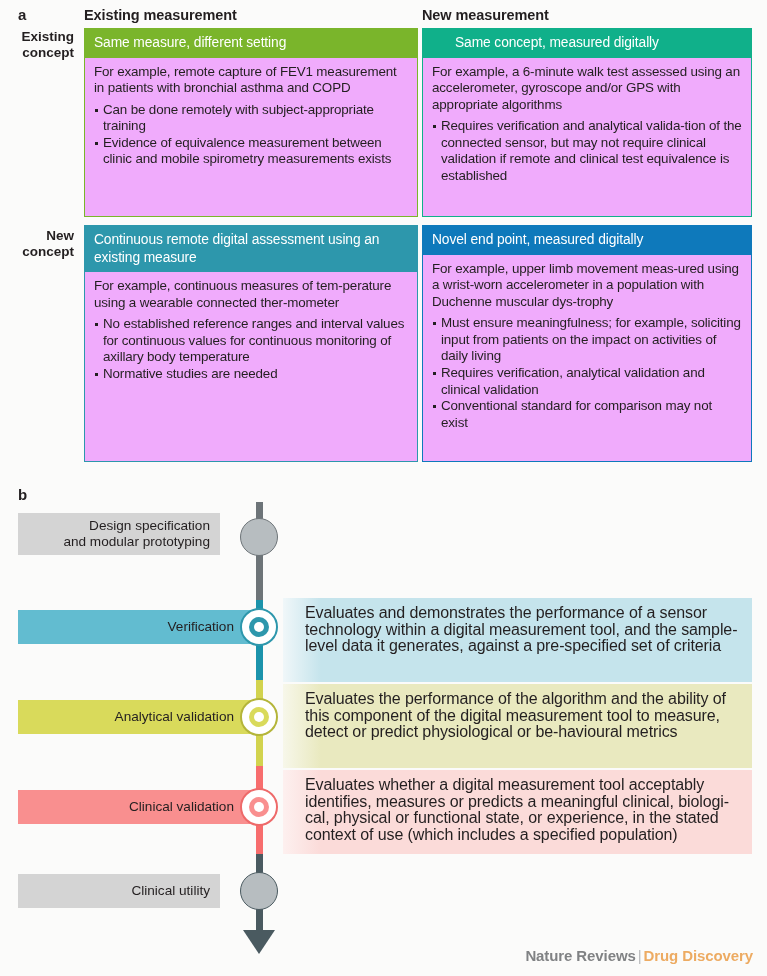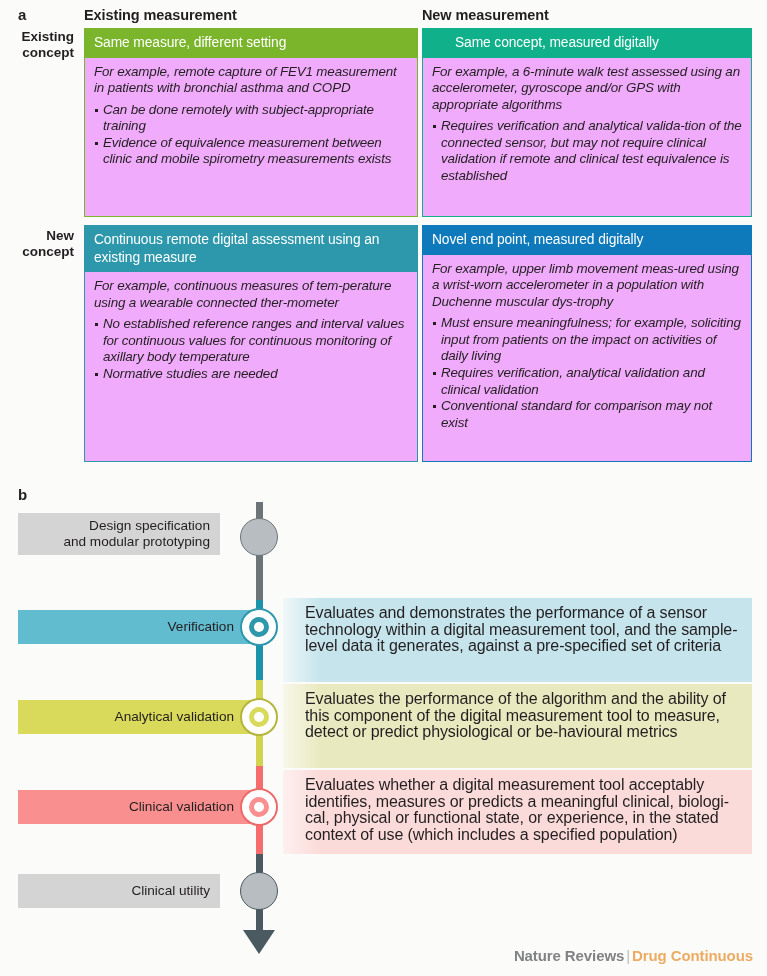--- a/index.html
+++ b/index.html
@@ -61,21 +61,20 @@
     padding: 5px 8px 6px 9px;
     font-weight: 400;
     letter-spacing: -0.1px;
   }
   .card-body {
     flex: 1;
     padding: 6px 9px 8px 9px;
     font-size: 13.4px;
     line-height: 16.6px;
     color: #231f20;
-    font-style: italic;
   }
   .card-body p {
     margin: 0 0 5px 0;
     letter-spacing: -0.15px;
   }
   .bullets {
     list-style: none;
     margin: 0;
     padding: 0;
   }
@@ -263,16 +262,16 @@
 
   <div class="node" style="left:240px; top:788px; width:38px; height:38px; background:#ffffff; border:2px solid #ee6a6a;">
     <div style="position:absolute; left:7px; top:7px; width:20px; height:20px; border-radius:50%; background:#f98f8f;">
       <div style="position:absolute; left:5px; top:5px; width:10px; height:10px; border-radius:50%; background:#ffffff;"></div>
     </div>
   </div>
 
   <div class="node" style="left:240px; top:872px; width:38px; height:38px; background:#b7bdc0; border:1.5px solid #4a5a60;"></div>
 
   <div class="footer">
-    <span class="nr">Nature Reviews</span><span class="sep">|</span><span class="dd">Drug Continuous</span>
+    <span class="nr">Nature Reviews</span><span class="sep">|</span><span class="dd">Drug Discovery</span>
   </div>
 
 </div>
 
 </body></html>

